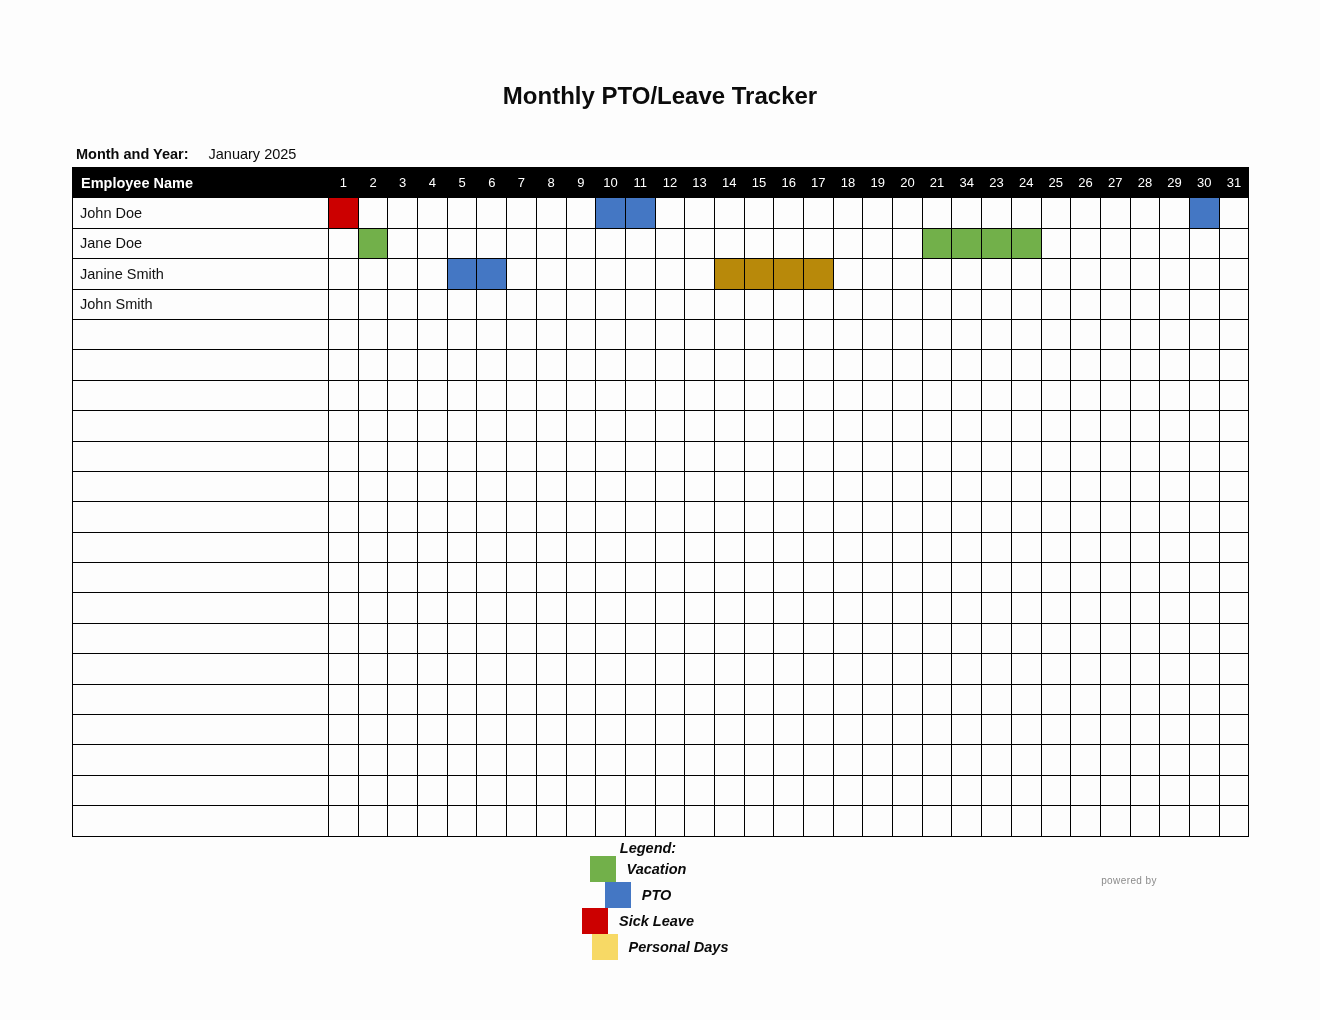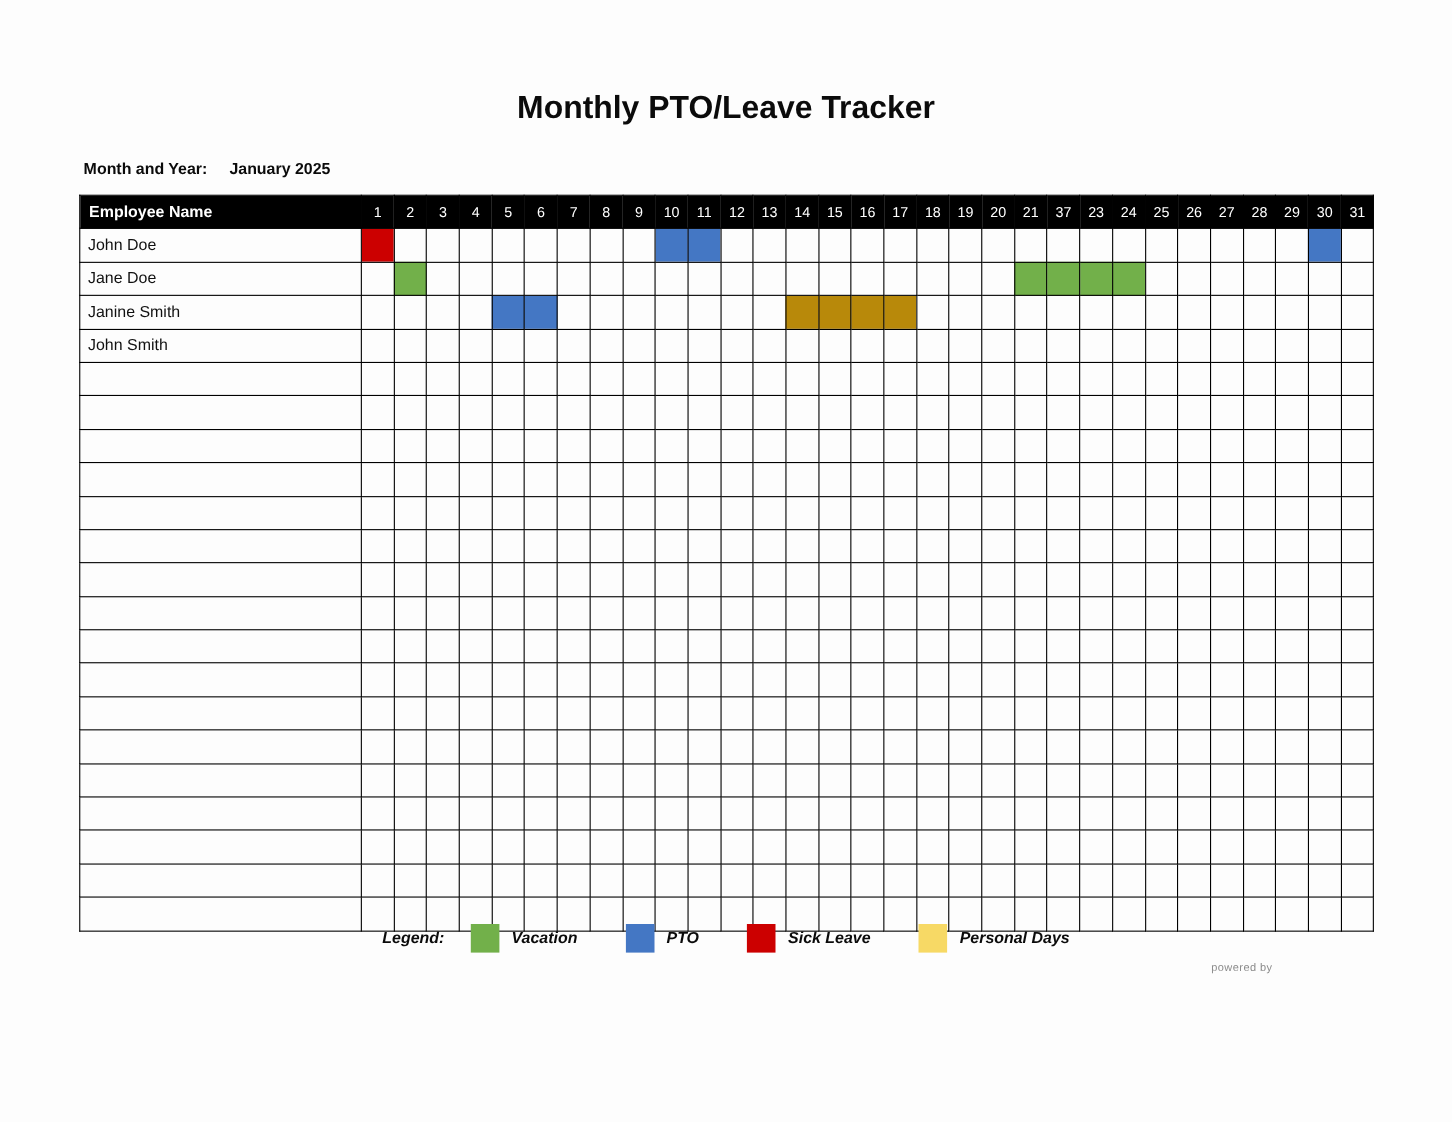--- a/index.html
+++ b/index.html
@@ -24,21 +24,21 @@
     background: #fdfdfd;
   }
 
   
   .title {
     position: absolute;
     left: 0;
     top: 82px;
     width: 1320px;
     text-align: center;
-    font-size: 29px;
+    font-size: 24px;
     font-weight: bold;
     letter-spacing: 0px;
     color: #0b0b0b;
   }
 
   
   .monthline {
     position: absolute;
     left: 76px;
     top: 145px;
@@ -47,31 +47,31 @@
     align-items: center;
     white-space: nowrap;
   }
   .monthline .lbl {
     font-size: 14.5px;
     font-weight: bold;
     color: #0b0b0b;
   }
   .monthline .val {
     font-size: 14.5px;
-    font-weight: bold;
+    font-weight: normal;
     color: #0b0b0b;
     margin-left: 20px;
     text-align: center;
   }
 
   
   .tracker {
     position: absolute;
     left: 72px;
-    top: 177px;
+    top: 167px;
     width: 1176px;
     border-collapse: collapse;
     table-layout: fixed;
   }
   .tracker th, .tracker td {
     border: 1.6px solid #000000;
     padding: 0;
     margin: 0;
     height: 30.4px;
     box-sizing: border-box;
@@ -113,20 +113,21 @@
 
   
   .legend {
     position: absolute;
     left: 72px;
     top: 840px;
     width: 1176px;
     display: flex;
     align-items: center;
     justify-content: center;
+    flex-direction: column;
   }
   .legend-title {
     font-size: 14.5px;
     font-weight: bold;
     font-style: italic;
     color: #0b0b0b;
     margin-right: 24px;
   }
   .legend-item {
     display: flex;
@@ -201,21 +202,21 @@
           <th class="day-head">12</th>
           <th class="day-head">13</th>
           <th class="day-head">14</th>
           <th class="day-head">15</th>
           <th class="day-head">16</th>
           <th class="day-head">17</th>
           <th class="day-head">18</th>
           <th class="day-head">19</th>
           <th class="day-head">20</th>
           <th class="day-head">21</th>
-          <th class="day-head">37</th>
+          <th class="day-head">34</th>
           <th class="day-head">23</th>
           <th class="day-head">24</th>
           <th class="day-head">25</th>
           <th class="day-head">26</th>
           <th class="day-head">27</th>
           <th class="day-head">28</th>
           <th class="day-head">29</th>
           <th class="day-head">30</th>
           <th class="day-head">31</th>
         </tr>

